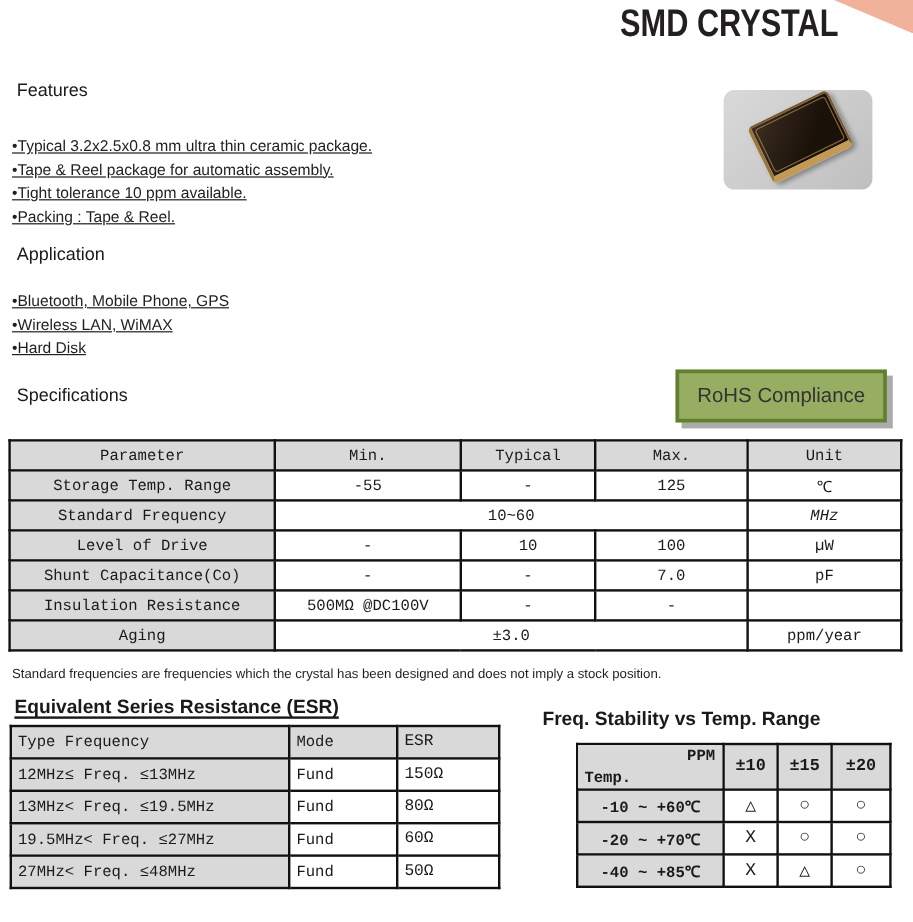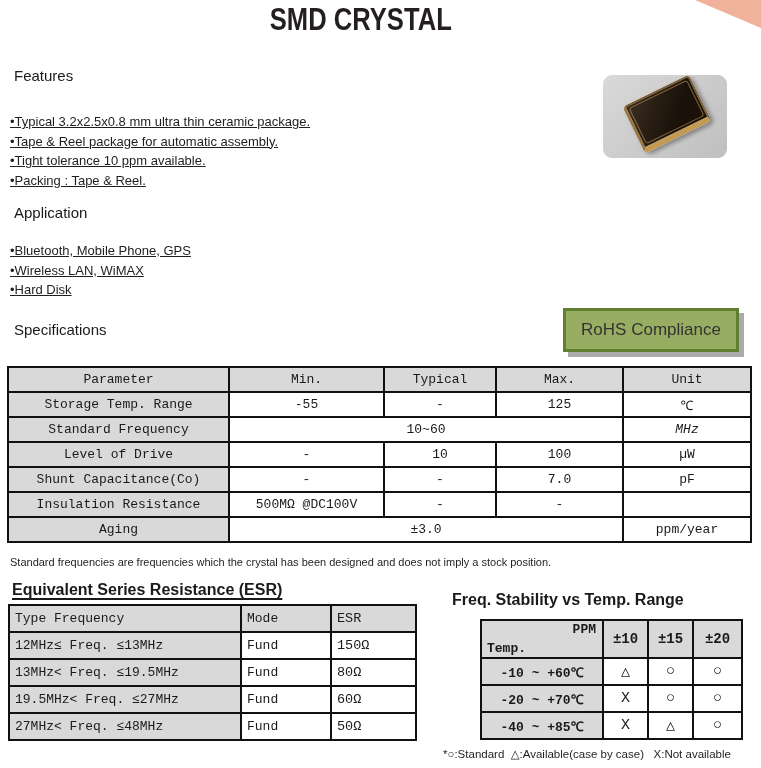--- a/index.html
+++ b/index.html
@@ -4,21 +4,21 @@
 <style>
   html,body{margin:0;padding:0;background:#fff;}
   .page{position:relative;width:761px;height:768px;background:#ffffff;
         font-family:"Liberation Sans",sans-serif;color:#1a1a1a;overflow:hidden;}
 
   
   .corner{position:absolute;top:0;right:0;width:66px;height:28px;background:#f1b29c;
           clip-path:polygon(0 0,100% 0,100% 100%);}
 
   
-  .title{position:absolute;top:1px;left:0;width:722px;text-align:center;}
+  .title{position:absolute;top:1px;left:0;width:722px;text-align:right;}
   .title span{display:inline-block;font-size:32px;font-weight:bold;color:#231f20;
               transform:scaleX(.8);transform-origin:center;white-space:nowrap;}
 
   
   .h2{position:absolute;font-size:15px;font-weight:normal;color:#1a1a1a;}
   .h2u{position:absolute;font-size:16px;font-weight:bold;text-decoration:underline;
        text-underline-offset:3px;text-decoration-thickness:1.5px;}
   .h2b{position:absolute;font-size:16px;font-weight:bold;}
 
   
@@ -233,15 +233,14 @@
       </tr>
       <tr>
         <td class="temp">-40 ~ +85℃</td>
         <td class="sym">X</td>
         <td class="sym">△</td>
         <td class="sym">○</td>
       </tr>
     </tbody>
   </table>
 
-  <div class="foot">*○:Standard  △:Available(case by case)   X:Not available</div>
 
 </div>
 
 </body></html>

